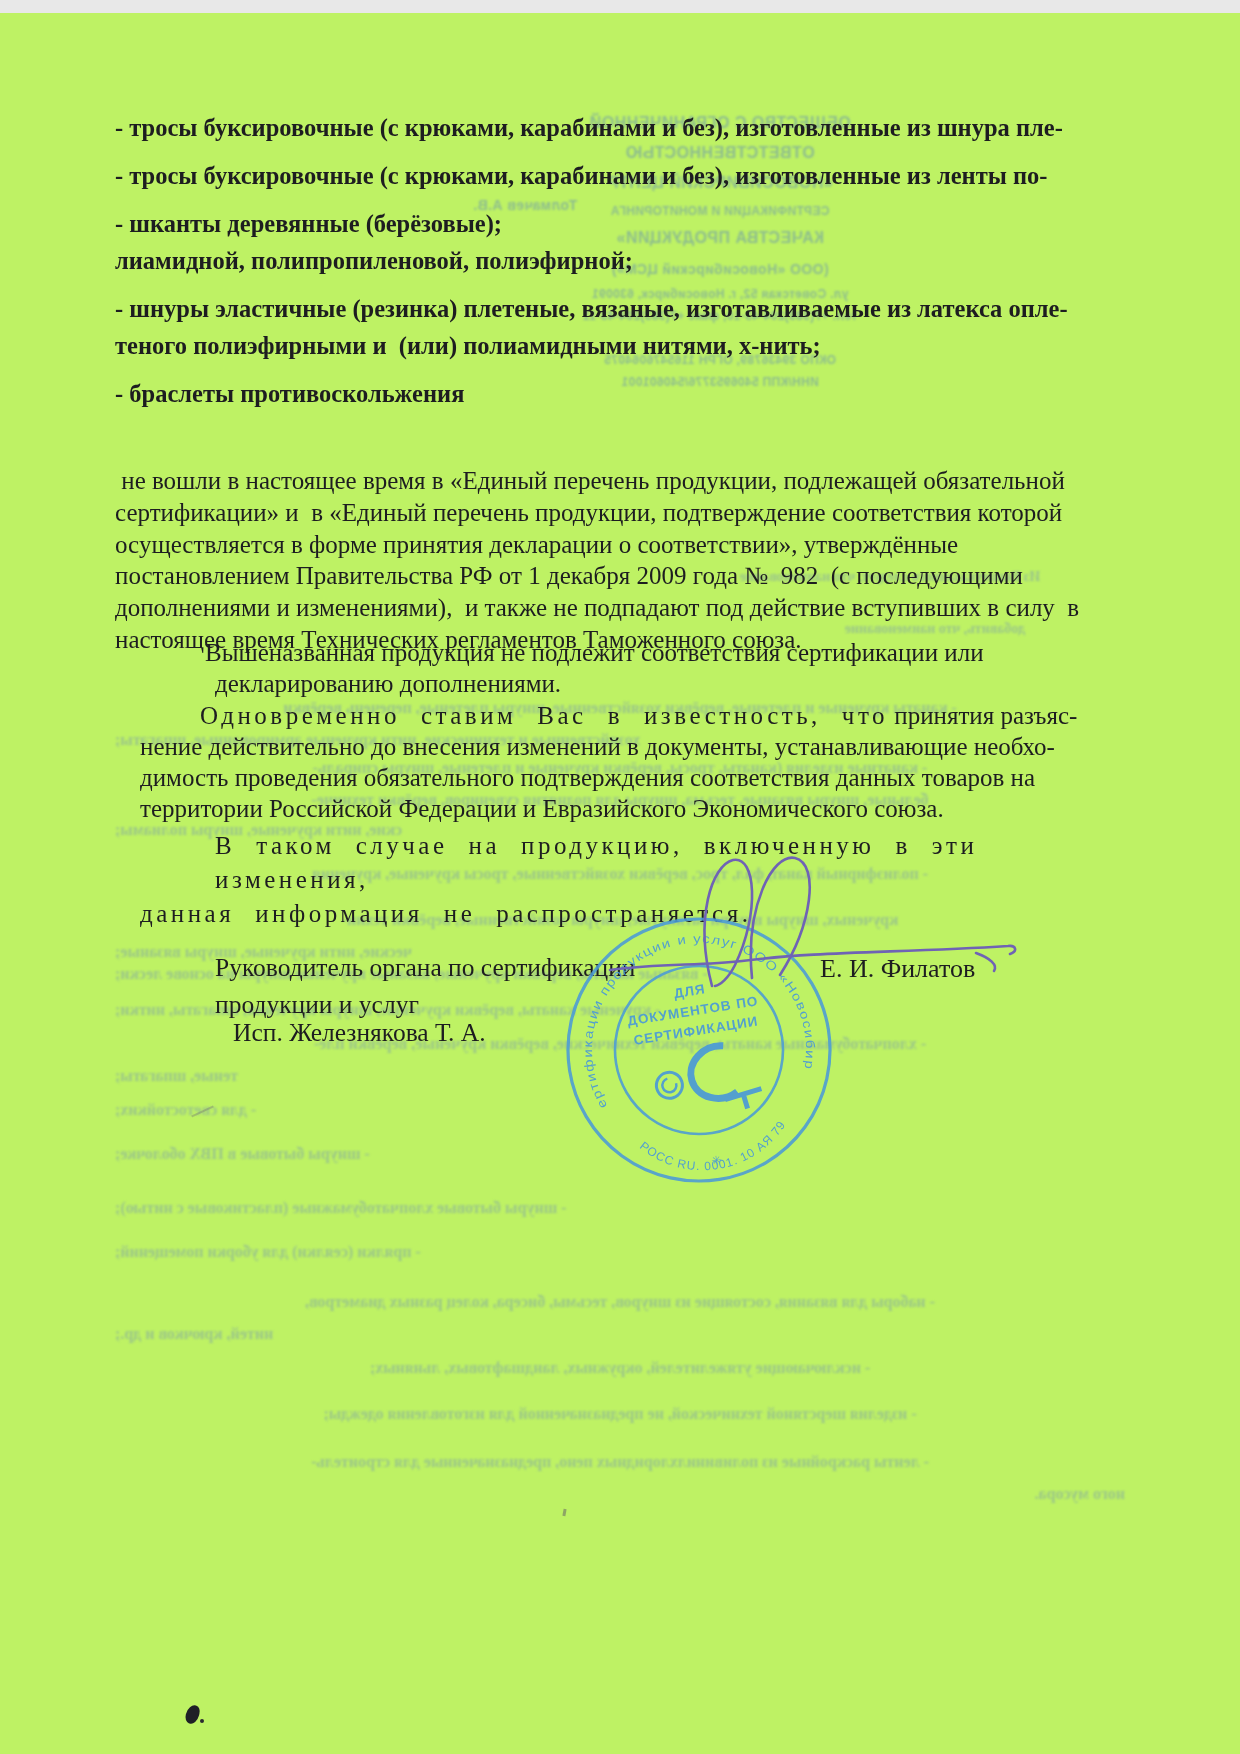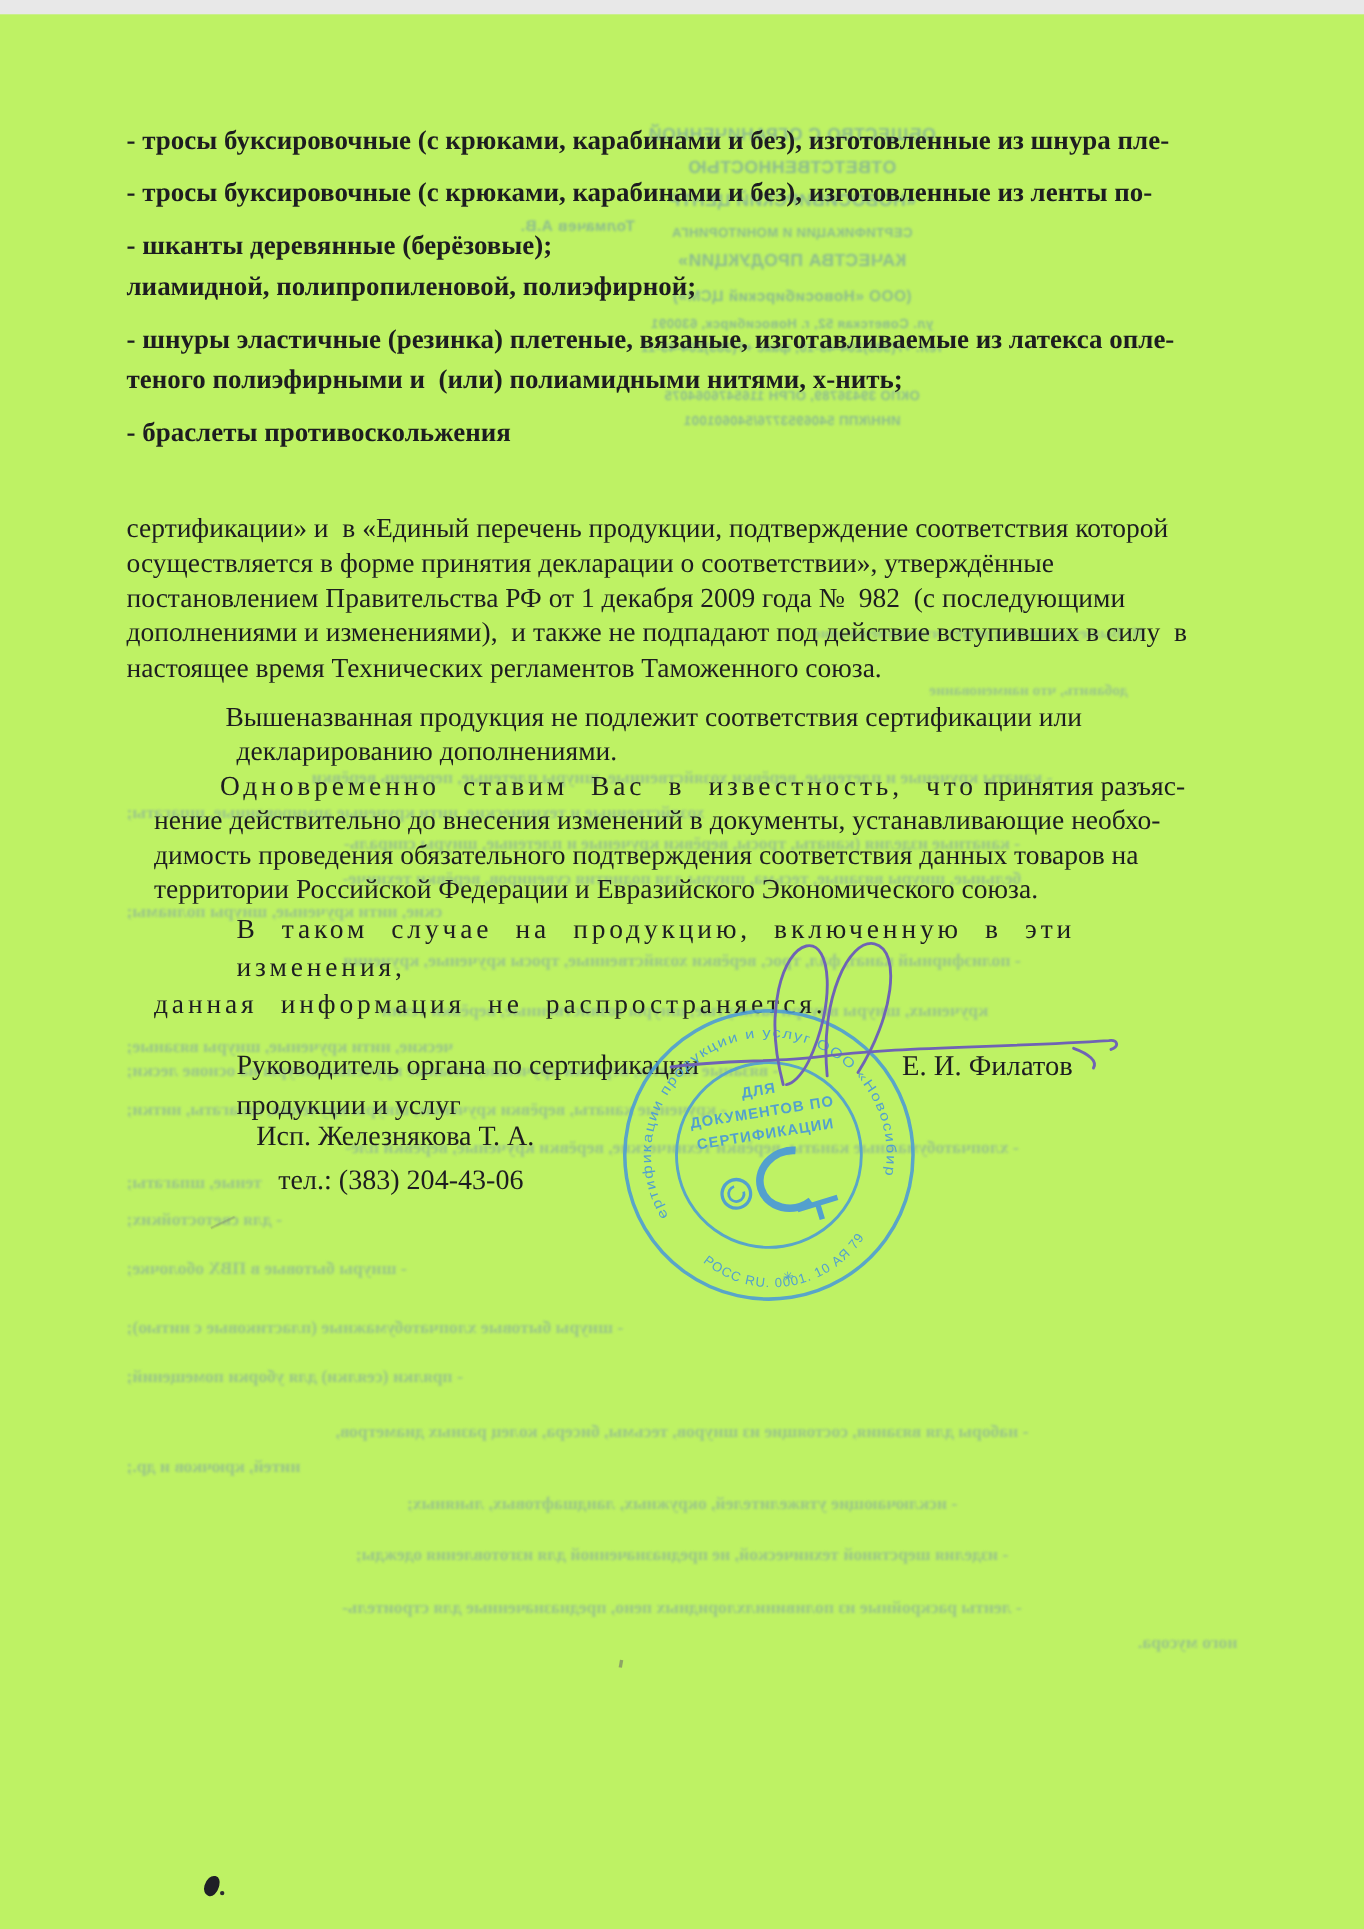--- a/index.html
+++ b/index.html
@@ -100,20 +100,21 @@
       <div class="line gap">- тросы буксировочные (с крюками, карабинами и без), изготовленные из ленты по-</div>
       <div class="line gap">- шканты деревянные (берёзовые);</div>
       <div class="line">лиамидной, полипропиленовой, полиэфирной;</div>
       <div class="line gap">- шнуры эластичные (резинка) плетеные, вязаные, изготавливаемые из латекса опле-</div>
       <div class="line">теного полиэфирными и  (или) полиамидными нитями, х-нить;</div>
       <div class="line gap">- браслеты противоскольжения</div>
     </div>
 
   <div class="doc-block para1">
 
+  <div class="line"> не вошли в настоящее время в «Единый перечень продукции, подлежащей обязательной</div>
       <div class="line">сертификации» и  в «Единый перечень продукции, подтверждение соответствия которой</div>
       <div class="line">осуществляется в форме принятия декларации о соответствии», утверждённые</div>
       <div class="line">постановлением Правительства РФ от 1 декабря 2009 года №  982  (с последующими</div>
       <div class="line">дополнениями и изменениями),  и также не подпадают под действие вступивших в силу  в</div>
       <div class="line">настоящее время Технических регламентов Таможенного союза.</div>
     </div>
 
   <div class="doc-block para2">
 
   <div class="line ind90">Вышеназванная продукция не подлежит соответствия сертификации или</div>
@@ -137,21 +138,20 @@
   <div class="sig-role">
 
   <div class="line">Руководитель органа по сертификации</div>
       <div class="line">продукции и услуг</div>
     </div>
   <div class="sig-name">Е. И. Филатов</div>
 
   <div class="executor">
 
   <div class="line">Исп. Железнякова Т. А.</div>
-      <div class="line ind20">тел.: (383) 204-43-06</div>
     </div>
 
   <svg class="stamp-svg" width="294" height="294" viewBox="0 0 294 294">
     <defs>
       <path id="arcTop" d="M 46.5 183.6 A 107 107 0 1 1 247.5 183.6" fill="none"></path>
       <path id="arcBottom" d="M 50.1 188.8 A 99 99 0 0 0 243.9 188.8" fill="none"></path>
     </defs>
     <g stroke="#4a9ad8" fill="none" opacity="0.95">
       <circle cx="147" cy="147" r="131" stroke-width="3.2"></circle>
       <circle cx="147" cy="147" r="84" stroke-width="2.6"></circle>

